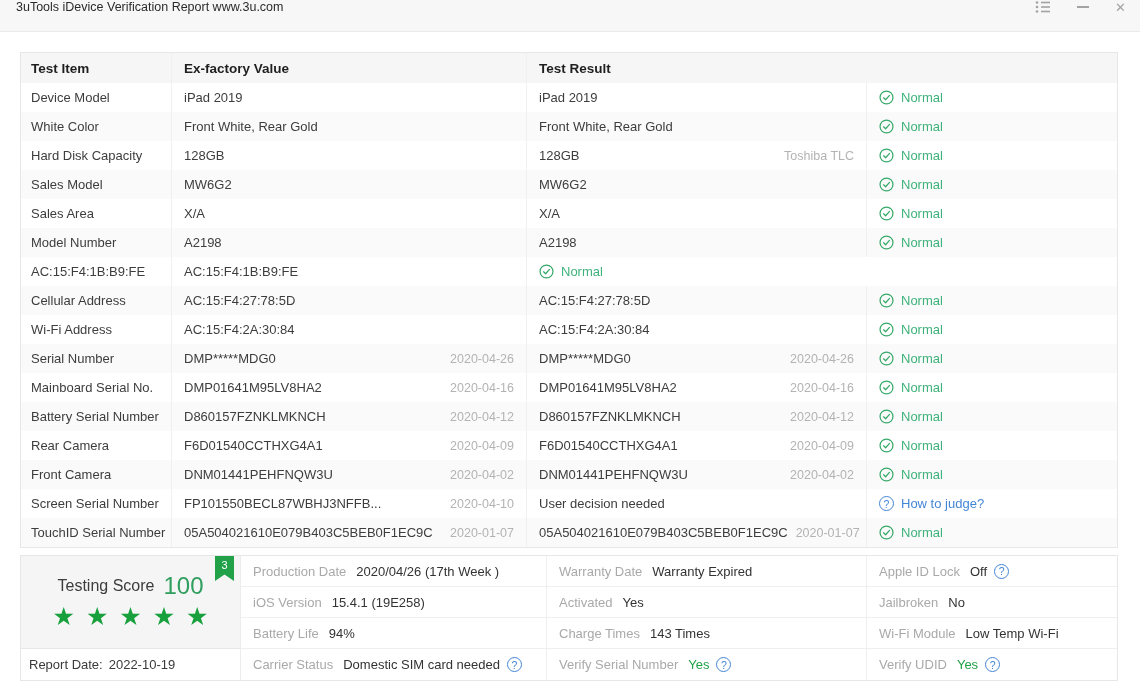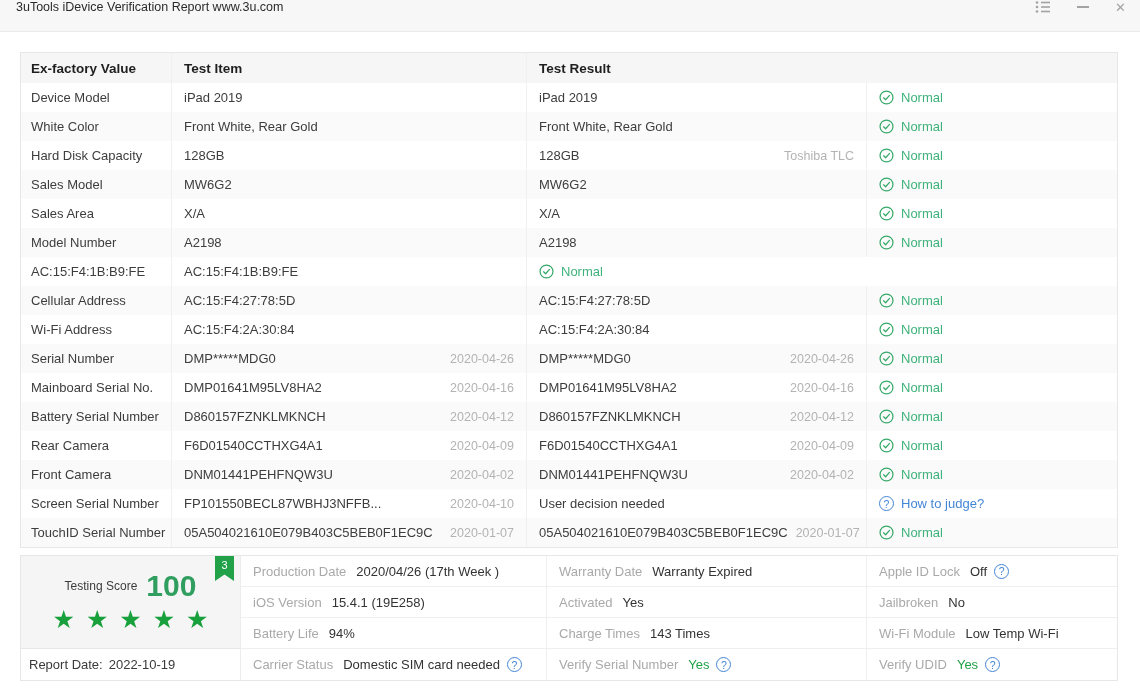--- a/index.html
+++ b/index.html
@@ -47,22 +47,22 @@
   .bottom {
     width: 1098px; margin: 7px 0 0 20px; border: 1px solid #e7e7e7;
     display: flex; font-size: 13px;
   }
   .left-col { width: 220px; border-right: 1px solid #ececec; display: flex; flex-direction: column; }
   .score-cell {
     height: 92px; background: #f5f5f5; position: relative;
     display: flex; flex-direction: column; justify-content: center; align-items: center;
   }
   .score-line { display: flex; align-items: center; }
-  .score-label { font-size: 12px; color: #3c3c3c; margin-right: 9px; }
-  .score-num { font-size: 30px; color: #2f9e5e; line-height: 1; font-weight: bold; }
+  .score-label { font-size: 16px; color: #3c3c3c; margin-right: 9px; }
+  .score-num { font-size: 24px; color: #2f9e5e; line-height: 1; }
   .badge {
     position: absolute; top: 0; right: 6px; width: 19px; height: 25px;
     background: #21a148; color: #fff; font-size: 11px; text-align: center;
     padding-top: 3px;
     clip-path: polygon(0 0, 100% 0, 100% 100%, 50% 74%, 0 100%);
   }
   .stars { margin-top: 5px; color: #18a03c; font-size: 25px; letter-spacing: 11px; text-indent: 11px; line-height: 1.1; }
   .report-date {
     height: 31px; border-top: 1px solid #e7e7e7; background: #fff;
     display: flex; align-items: center; padding-left: 8px; color: #3a3a3a;
@@ -98,22 +98,22 @@
     </span>
     <span class="ctrl">
         <span class="min-bar"></span>
       </span>
     <span class="ctrl close-x">✕</span>
   </div>
 </div>
 
 <div class="report">
   <div class="trow head">
+    <div class="cell">Test Item</div>
     <div class="cell">Ex-factory Value</div>
-    <div class="cell">Test Item</div>
     <div class="cell">Test Result</div>
   </div>
   <div>
   <div class="trow">
     <div class="cell">Device Model</div>
     <div class="cell">
       <span>iPad 2019</span>
       <span class="right"></span>
     </div>
     <div class="cell">

